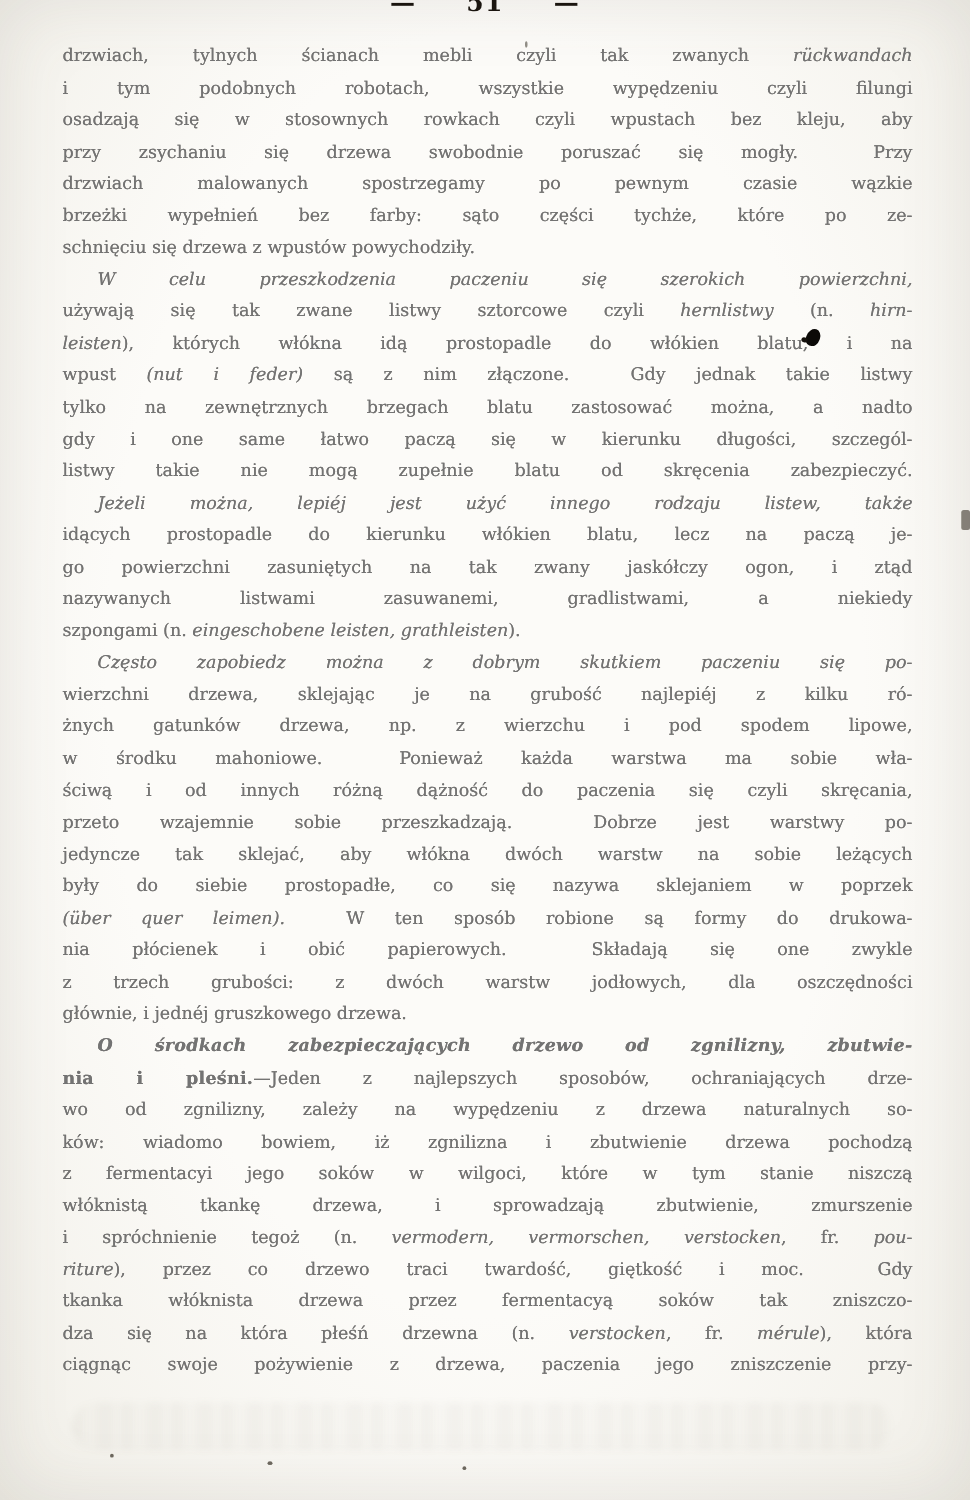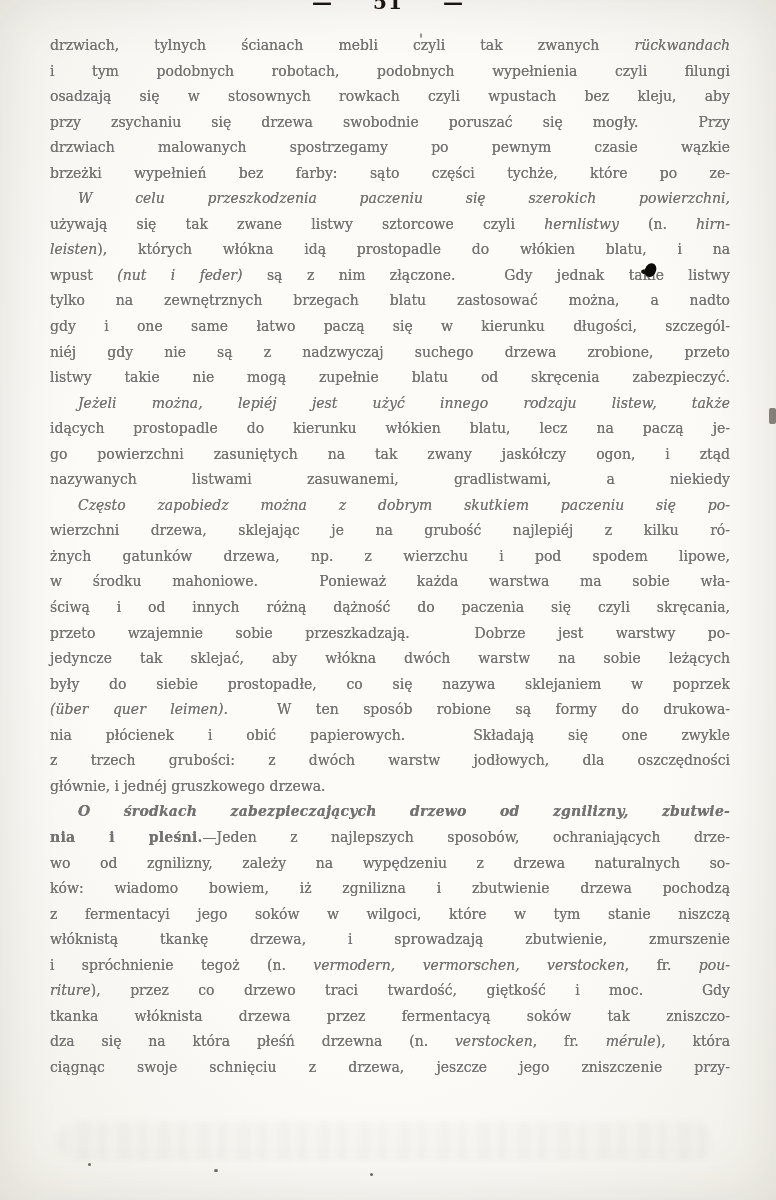--- a/index.html
+++ b/index.html
@@ -84,37 +84,38 @@
 <body>
 
 <div class="page">
 
   <div class="page-header">
     <span>—</span><span>51</span><span>—</span>
   </div>
 
   <div class="text-block" id="text-block">
       <div class="line"><span>drzwiach, tylnych ścianach mebli czyli tak zwanych </span><span class="seg-i">rückwandach</span></div>
-      <div class="line"><span>i tym podobnych robotach, podobnych wypełnienia czyli filungi</span></div>
+      <div class="line"><span>i tym podobnych robotach, wszystkie wypędzeniu czyli filungi</span></div>
       <div class="line"><span>osadzają się w stosownych rowkach czyli wpustach bez kleju, aby</span></div>
       <div class="line"><span>przy zsychaniu się drzewa swobodnie poruszać się mogły.&nbsp; Przy</span></div>
       <div class="line"><span>drzwiach malowanych spostrzegamy po pewnym czasie wązkie</span></div>
       <div class="line"><span>brzeżki wypełnień bez farby: sąto części tychże, które po ze-</span></div>
+      <div class="line last"><span>schnięciu się drzewa z wpustów powychodziły.</span></div>
       <div class="line indent"><span>W celu przeszkodzenia paczeniu się szerokich powierzchni,</span></div>
       <div class="line"><span>używają się tak zwane listwy sztorcowe czyli </span><span class="seg-i">hernlistwy</span><span> (n. </span><span class="seg-i">hirn-</span></div>
       <div class="line"><span class="seg-i">leisten</span><span>), których włókna idą prostopadle do włókien blatu, i na</span></div>
       <div class="line"><span>wpust </span><span class="seg-i">(nut i feder)</span><span> są z nim złączone.&nbsp; Gdy jednak takie listwy</span></div>
       <div class="line"><span>tylko na zewnętrznych brzegach blatu zastosować można, a nadto</span></div>
       <div class="line"><span>gdy i one same łatwo paczą się w kierunku długości, szczegól-</span></div>
-      <div class="line"><span>niéj gdy nie są z nadzwyczaj suchego drzewa zrobione, przeto</span></div>
       <div class="line"><span>listwy takie nie mogą zupełnie blatu od skręcenia zabezpieczyć.</span></div>
       <div class="line indent"><span>Jeżeli można, lepiéj jest użyć innego rodzaju listew, także</span></div>
       <div class="line"><span>idących prostopadle do kierunku włókien blatu, lecz na paczą je-</span></div>
       <div class="line"><span>go powierzchni zasuniętych na tak zwany jaskółczy ogon, i ztąd</span></div>
       <div class="line"><span>nazywanych listwami zasuwanemi, gradlistwami, a niekiedy</span></div>
+      <div class="line last"><span>szpongami (n. </span><span class="seg-i">eingeschobene leisten, grathleisten</span><span>).</span></div>
       <div class="line indent"><span>Często zapobiedz można z dobrym skutkiem paczeniu się po-</span></div>
       <div class="line"><span>wierzchni drzewa, sklejając je na grubość najlepiéj z kilku ró-</span></div>
       <div class="line"><span>żnych gatunków drzewa, np. z wierzchu i pod spodem lipowe,</span></div>
       <div class="line"><span>w środku mahoniowe.&nbsp; Ponieważ każda warstwa ma sobie wła-</span></div>
       <div class="line"><span>ściwą i od innych różną dążność do paczenia się czyli skręcania,</span></div>
       <div class="line"><span>przeto wzajemnie sobie przeszkadzają.&nbsp; Dobrze jest warstwy po-</span></div>
       <div class="line"><span>jedyncze tak sklejać, aby włókna dwóch warstw na sobie leżących</span></div>
       <div class="line"><span>były do siebie prostopadłe, co się nazywa sklejaniem w poprzek</span></div>
       <div class="line"><span class="seg-i">(über quer leimen).</span><span>&nbsp; W ten sposób robione są formy do drukowa-</span></div>
       <div class="line"><span>nia płócienek i obić papierowych.&nbsp; Składają się one zwykle</span></div>
@@ -123,21 +124,21 @@
       <div class="line indent"><span class="seg-b">O środkach zabezpieczających drzewo od zgnilizny, zbutwie-</span></div>
       <div class="line"><span class="seg-b">nia i pleśni.</span><span>—Jeden z najlepszych sposobów, ochraniających drze-</span></div>
       <div class="line"><span>wo od zgnilizny, zależy na wypędzeniu z drzewa naturalnych so-</span></div>
       <div class="line"><span>ków: wiadomo bowiem, iż zgnilizna i zbutwienie drzewa pochodzą</span></div>
       <div class="line"><span>z fermentacyi jego soków w wilgoci, które w tym stanie niszczą</span></div>
       <div class="line"><span>włóknistą tkankę drzewa, i sprowadzają zbutwienie, zmurszenie</span></div>
       <div class="line"><span>i spróchnienie tegoż (n. </span><span class="seg-i">vermodern, vermorschen, verstocken</span><span>, fr. </span><span class="seg-i">pou-</span></div>
       <div class="line"><span class="seg-i">riture</span><span>), przez co drzewo traci twardość, giętkość i moc.&nbsp; Gdy</span></div>
       <div class="line"><span>tkanka włóknista drzewa przez fermentacyą soków tak zniszczo-</span></div>
       <div class="line"><span>dza się na która płeśń drzewna (n. </span><span class="seg-i">verstocken</span><span>, fr. </span><span class="seg-i">mérule</span><span>), która</span></div>
-      <div class="line"><span>ciągnąc swoje schnięciu z drzewa, jeszcze jego zniszczenie przy-</span></div>
+      <div class="line"><span>ciągnąc swoje pożywienie z drzewa, paczenia jego zniszczenie przy-</span></div>
     </div>
 
   <div class="ink-blot"></div>
   <div class="watermark"></div>
   <div class="speck s1"></div>
   <div class="speck s2"></div>
   <div class="speck s3"></div>
   <div class="speck s4"></div>
   <div class="speck s5"></div>
 

